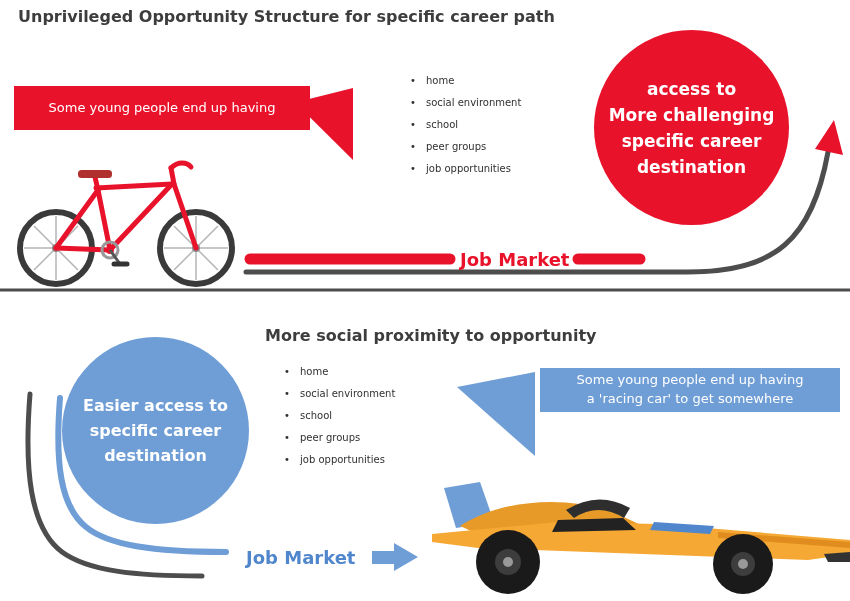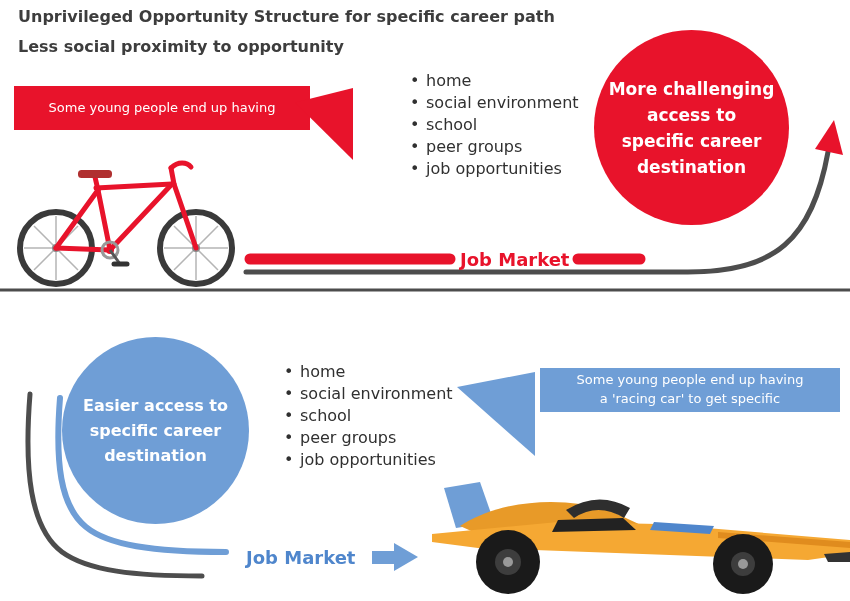--- a/index.html
+++ b/index.html
@@ -15,21 +15,21 @@
   .callout { color:#fff; font-size:13px; line-height:1.45; display:flex; flex-direction:column;
              justify-content:center; text-align:center; }
   .callout.red { background:var(--red,#e8132b); }
   .callout.blue { background:var(--blue,#6f9ed6); }
 
   .tri { clip-path:polygon(0 20%, 100% 0, 100% 100%); }
   .tri.red { background:var(--red,#e8132b); }
   .tri.blue { background:var(--blue,#6f9ed6); clip-path:polygon(0 18%, 100% 0, 100% 100%); }
 
   ul.factors { list-style:none; }
-  ul.factors li { position:relative; font-size:16px; line-height:22px; color:var(--body_text,#303030);
+  ul.factors li { position:relative; font-size:10px; line-height:22px; color:var(--body_text,#303030);
                   padding-left:16px; white-space:nowrap; }
   ul.factors li::before { content:"\2022"; position:absolute; left:0; top:0; color:var(--body_text,#303030); }
 
   .badge { border-radius:50%; color:#fff; font-weight:bold; text-align:center;
            display:flex; flex-direction:column; align-items:center; justify-content:center; }
   .badge.red { background:var(--red,#e8132b); font-size:17px; line-height:26px; }
   .badge.blue { background:var(--blue,#6f9ed6); font-size:16px; line-height:25px; }
 
   .jobmarket { font-weight:bold; font-size:18px; white-space:nowrap; }
   .jobmarket.red { color:var(--red,#e8132b); }
@@ -62,38 +62,37 @@
       <path class="track" d="M 30 394 C 24 470 30 528 62 552 C 88 571 135 576 202 576"></path>
       <path class="blueline" d="M 60 398 C 55 462 60 506 86 527 C 108 545 152 552 226 552"></path>
     </g>
     <g>
       <rect class="fill-blue" x="372" y="551" width="22" height="13"></rect>
       <polygon class="fill-blue" points="394,543 418,557 394,571"></polygon>
     </g>
   </svg>
 
   <div class="abs title" style="left:18px; top:7px;">Unprivileged Opportunity Structure for specific career path</div>
-  <div class="abs title" style="left:18px; top:37px;">Less social proximity to opportunity</div>
 
   <div class="abs callout red" style="left:14px; top:86px; width:296px; height:44px;">
     <span>Some young people end up having</span>
   </div>
   <div class="abs tri red" style="left:295px; top:88px; width:58px; height:72px;"></div>
 
   <ul class="abs factors" style="left:410px; top:70px;">
     <li>home</li>
     <li>social environment</li>
     <li>school</li>
     <li>peer groups</li>
     <li>job opportunities</li>
   </ul>
 
   <div class="abs badge red" style="left:594px; top:30px; width:195px; height:195px;">
+    <span>access to</span>
     <span>More challenging</span>
-    <span>access to</span>
     <span>specific career</span>
     <span>destination</span>
   </div>
 
   <div class="abs jobmarket red" style="left:460px; top:249px;">Job Market</div>
 
   <svg class="illu" style="left:6px; top:146px;" width="240" height="146" viewBox="0 0 240 146" aria-hidden="true">
 
     <g stroke="#3a3a3a" stroke-width="6" fill="none">
       <circle cx="50" cy="102" r="36"></circle>
@@ -124,39 +123,40 @@
       <path d="M 92 44 L 89 31"></path>
     </g>
 
     <rect x="72" y="24" width="34" height="8" rx="3.5" fill="#b03030"></rect>
     <circle cx="104" cy="104" r="8" fill="none" stroke="#999" stroke-width="3"></circle>
     <circle cx="104" cy="104" r="4" fill="var(--red,#e8132b)"></circle>
     <line x1="104" y1="104" x2="114" y2="118" stroke="#555" stroke-width="3"></line>
     <line x1="108" y1="118" x2="121" y2="118" stroke="#333" stroke-width="5" stroke-linecap="round"></line>
   </svg>
 
+  <div class="abs title" style="left:265px; top:326px;">More social proximity to opportunity</div>
 
   <div class="abs badge blue" style="left:62px; top:337px; width:187px; height:187px;">
     <span>Easier access to</span>
     <span>specific career</span>
     <span>destination</span>
   </div>
 
   <ul class="abs factors" style="left:284px; top:361px;">
     <li>home</li>
     <li>social environment</li>
     <li>school</li>
     <li>peer groups</li>
     <li>job opportunities</li>
   </ul>
 
   <div class="abs tri blue" style="left:457px; top:372px; width:78px; height:84px;"></div>
   <div class="abs callout blue" style="left:540px; top:368px; width:300px; height:44px;">
     <span>Some young people end up having</span>
-    <span>a 'racing car' to get specific</span>
+    <span>a 'racing car' to get somewhere</span>
   </div>
 
   <div class="abs jobmarket blue" style="left:246px; top:547px;">Job Market</div>
 
   <svg class="illu" style="left:408px; top:478px;" width="442" height="120" viewBox="0 0 442 120" aria-hidden="true">
 
     <polygon points="36,10 72,4 86,44 48,50" fill="var(--blue,#6f9ed6)"></polygon>
 
     <path d="M 52 48 C 95 20 160 18 205 34 L 235 48 L 70 56 Z" fill="#e89a28"></path>
 

